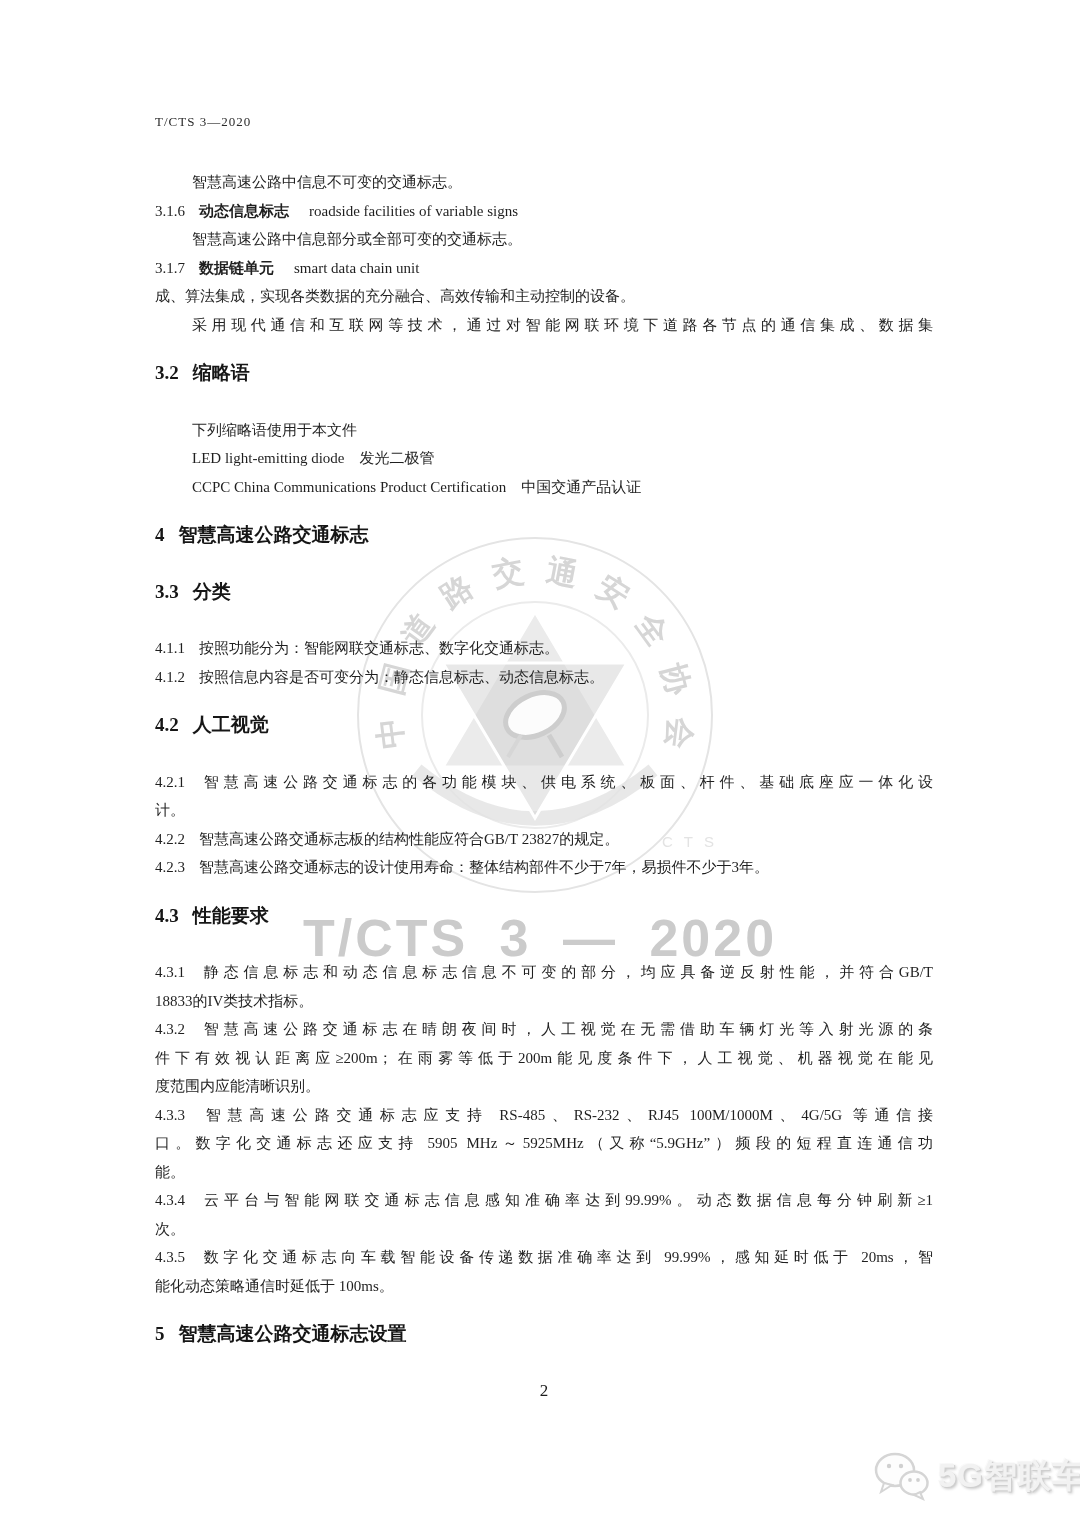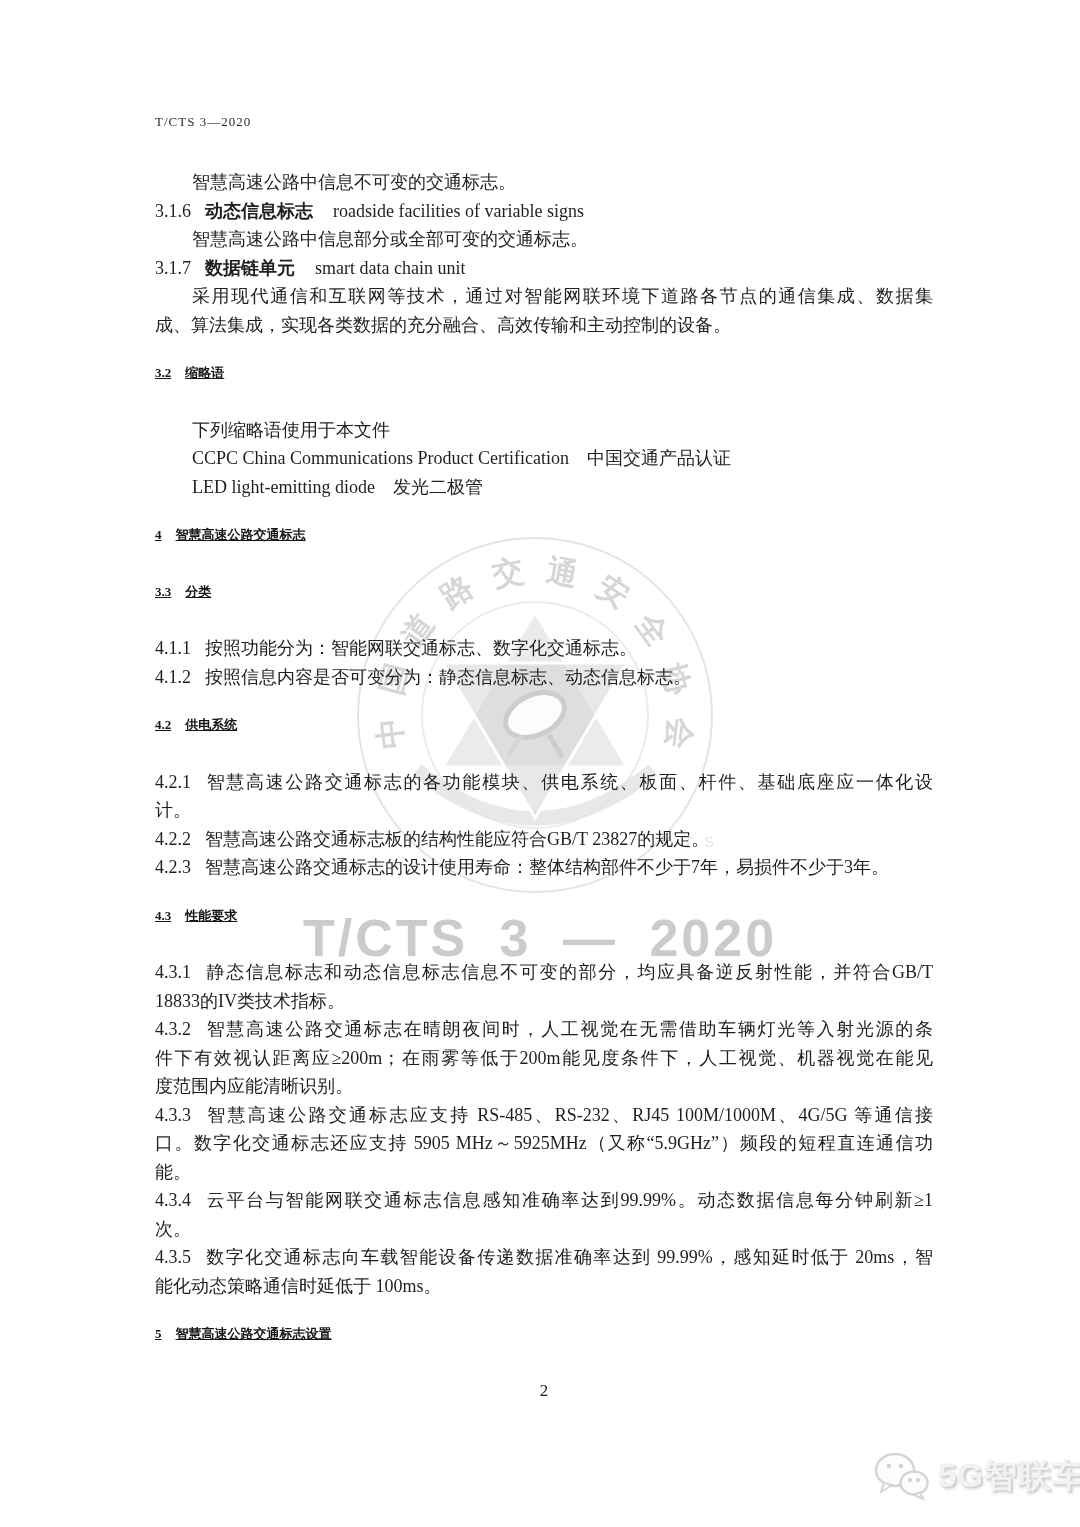--- a/index.html
+++ b/index.html
@@ -37,27 +37,27 @@
     font-family:"Liberation Sans","DejaVu Sans",sans-serif;
     font-weight:bold;font-size:33px;color:#f2f2f2;
     text-shadow:1px 1px 0 #cfcfcf,2px 2px 3px #c9c9c9,-1px -1px 0 #fafafa;
     letter-spacing:1px;white-space:nowrap;
   }
   
   .page{position:relative;z-index:1;padding:112px 147px 0 155px;}
   .doc-header{
     font-size:13px;line-height:20px;letter-spacing:1px;margin-bottom:36px;color:#2a2a2a;
   }
-  .line{font-size:18px;line-height:28.5px;white-space:nowrap;}
+  .line{font-size:15px;line-height:28.5px;white-space:nowrap;}
   .line.wrapok{white-space:normal;}
   .line.just{text-align:justify;text-align-last:justify;white-space:normal;}
   .line.ind{text-indent:37px;}
   .clause-num{margin-right:14px;}
   .heading{
-    font-size:13px;line-height:28.5px;font-weight:bold;margin:20px 0 28px;color:#161616;text-decoration:underline;
+    font-size:19px;line-height:28.5px;font-weight:bold;margin:20px 0 28px;color:#161616;
   }
   .heading .clause-num{font-weight:bold;margin-right:14px;}
   .term-line .clause-num{font-weight:normal;}
   .term-zh{font-weight:bold;margin-right:20px;}
   .term-en{font-weight:normal;}
   .pagenum{
     margin-top:30px;text-align:center;font-size:17px;line-height:24px;color:#1c1c1c;
   }
 </style>
 </head>
@@ -115,42 +115,42 @@
   <div id="doc-body">
       <div class="para">
         <div class="line wrapok ind">智慧高速公路中信息不可变的交通标志。</div>
       </div>
       <div class="line term-line"><span class="clause-num">3.1.6</span><span class="term-zh">动态信息标志</span><span class="term-en">roadside facilities of variable signs</span></div>
       <div class="para">
         <div class="line wrapok ind">智慧高速公路中信息部分或全部可变的交通标志。</div>
       </div>
       <div class="line term-line"><span class="clause-num">3.1.7</span><span class="term-zh">数据链单元</span><span class="term-en">smart data chain unit</span></div>
       <div class="para">
+        <div class="line wrapok">成、算法集成，实现各类数据的充分融合、高效传输和主动控制的设备。</div>
         <div class="line just ind">采用现代通信和互联网等技术，通过对智能网联环境下道路各节点的通信集成、数据集</div>
-        <div class="line wrapok">成、算法集成，实现各类数据的充分融合、高效传输和主动控制的设备。</div>
       </div>
       <div class="heading"><span class="clause-num">3.2</span><span class="heading-text">缩略语</span></div>
       <div class="para">
         <div class="line wrapok ind">下列缩略语使用于本文件</div>
       </div>
       <div class="para">
-        <div class="line wrapok ind">CCPC China Communications Product Certification　中国交通产品认证</div>
+        <div class="line wrapok ind">LED light-emitting diode　发光二极管</div>
       </div>
       <div class="para">
-        <div class="line wrapok ind">LED light-emitting diode　发光二极管</div>
+        <div class="line wrapok ind">CCPC China Communications Product Certification　中国交通产品认证</div>
       </div>
       <div class="heading h1"><span class="clause-num">4</span><span class="heading-text">智慧高速公路交通标志</span></div>
       <div class="heading"><span class="clause-num">3.3</span><span class="heading-text">分类</span></div>
       <div class="para">
         <div class="line wrapok"><span class="clause-num">4.1.1</span><span class="">按照功能分为：智能网联交通标志、数字化交通标志。</span></div>
       </div>
       <div class="para">
         <div class="line wrapok"><span class="clause-num">4.1.2</span><span class="">按照信息内容是否可变分为：静态信息标志、动态信息标志。</span></div>
       </div>
-      <div class="heading"><span class="clause-num">4.2</span><span class="heading-text">供电系统</span></div>
+      <div class="heading"><span class="clause-num">4.2</span><span class="heading-text">人工视觉</span></div>
       <div class="para">
         <div class="line just"><span class="clause-num">4.2.1</span><span class="">智慧高速公路交通标志的各功能模块、供电系统、板面、杆件、基础底座应一体化设</span></div>
         <div class="line wrapok">计。</div>
       </div>
       <div class="para">
         <div class="line wrapok"><span class="clause-num">4.2.2</span><span class="">智慧高速公路交通标志板的结构性能应符合GB/T 23827的规定。</span></div>
       </div>
       <div class="para">
         <div class="line wrapok"><span class="clause-num">4.2.3</span><span class="">智慧高速公路交通标志的设计使用寿命：整体结构部件不少于7年，易损件不少于3年。</span></div>
       </div>

